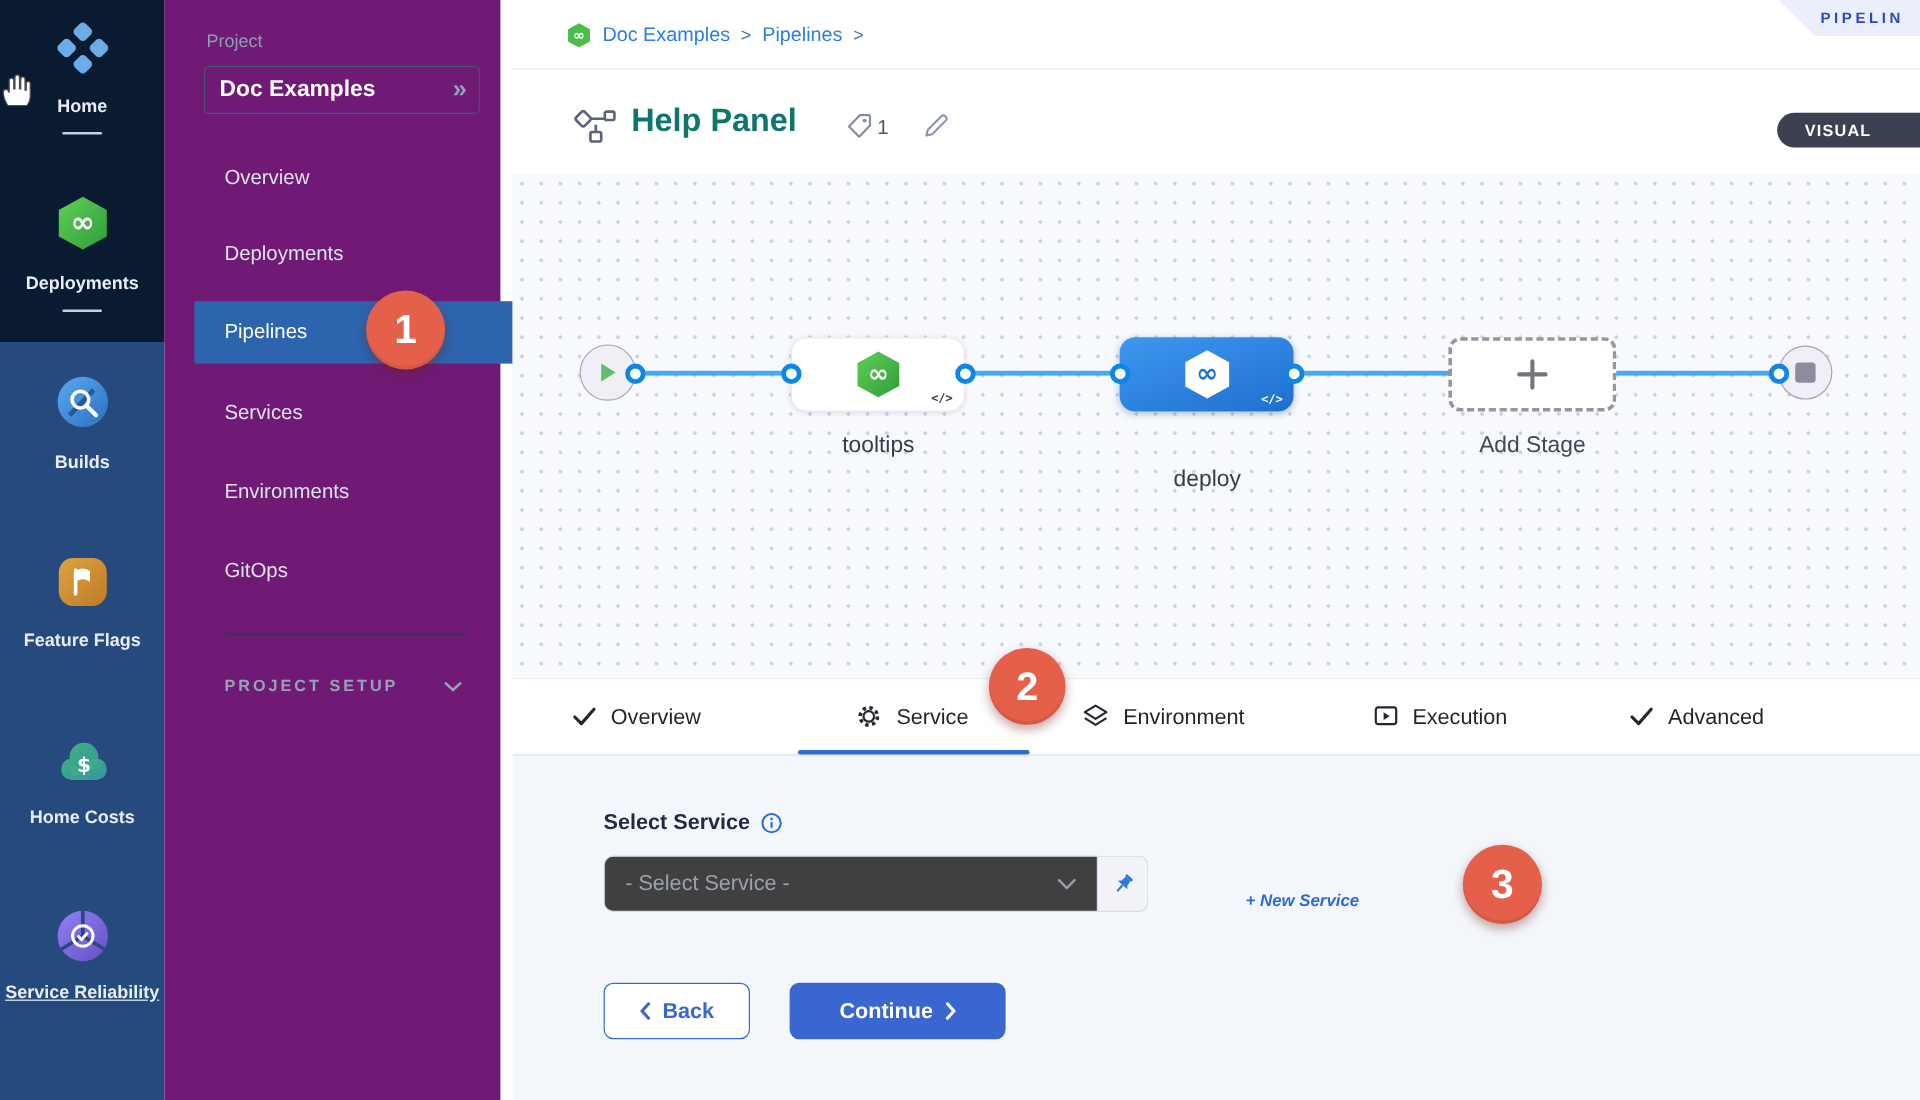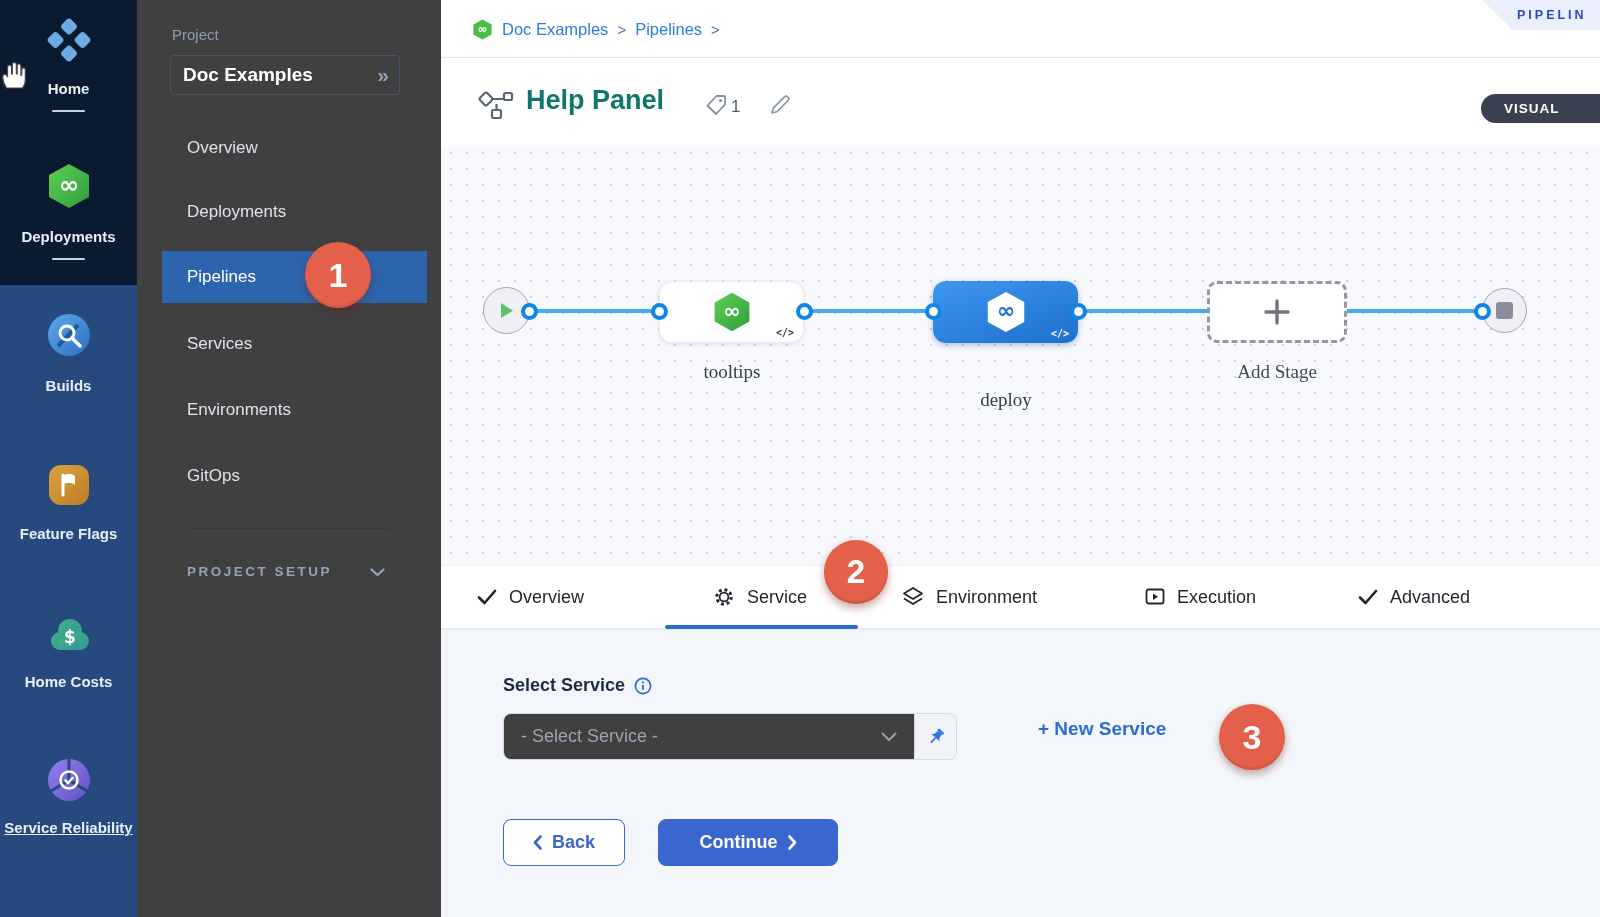--- a/index.html
+++ b/index.html
@@ -7,21 +7,21 @@
   .app { position:relative; width:1600px; height:917px; background:#fff; overflow:hidden; }
 
   
   .rail { position:absolute; left:0; top:0; width:137px; height:100%; background:#26497e; z-index:5; }
   .rail-top-bg { position:absolute; left:0; top:0; width:137px; height:285px; background:#0a1a30; }
   .rail-icon { position:absolute; left:50%; transform:translateX(-50%); }
   .rail-label { position:absolute; left:0; width:137px; text-align:center; color:#e9eef5; font-size:15px; font-weight:700; line-height:24px; }
   .rail-underline { position:absolute; left:52px; width:33px; height:2px; background:#c9d1de; border-radius:1px; }
 
   
-  .psb { position:absolute; left:137px; top:0; width:304px; height:100%; background:#404040; z-index:5; }
+  .psb { position:absolute; left:137px; top:0; width:280px; height:100%; background:#701a75; z-index:5; }
   .psb-label { position:absolute; left:35px; top:26px; color:#8e9cb1; font-size:15px; }
   .psb-box { position:absolute; left:33px; top:55px; width:230px; height:40px; border:1px solid #46566f; border-radius:4px; display:flex; align-items:center; justify-content:space-between; padding:0 12px 0 12px; cursor:pointer; }
   .psb-box .name { color:#fff; font-size:19px; font-weight:600; }
   .psb-box .chev { color:#93a3ba; font-size:21px; font-weight:700; letter-spacing:-2px; }
   .psb-item { position:absolute; left:50px; font-size:17px; color:#dce3ec; cursor:pointer; white-space:nowrap; }
   .psb-active-row { position:absolute; left:25px; width:265px; top:251px; height:52px; background:#2d64ae; }
   .psb-item.active { color:#ffffff; }
   .psb-divider { position:absolute; left:50px; top:528px; width:203px; height:1px; background:#2b3a52; }
   .psb-setup { position:absolute; left:50px; top:564px; font-size:13.5px; font-weight:700; letter-spacing:2.5px; color:#95a3b7; cursor:pointer; }
   .psb-setup-chev { position:absolute; left:233px; top:568px; }
@@ -46,34 +46,34 @@
 
   .canvas { position:absolute; top:145px; left:0; right:0; height:420px; background-color:#f7f9fc; background-image:radial-gradient(#c8d3df 1.3px, transparent 1.4px); background-size:16px 16px; }
   .conn { position:absolute; top:164px; height:3.5px; background:#45aaf2; }
   .port { position:absolute; top:157.5px; width:17px; height:17px; border-radius:50%; background:#fff; border:4.5px solid #0d86e8; z-index:3; }
   .node-circle { position:absolute; border-radius:50%; background:#f1eff6; border:1.5px solid #a9a1bb; display:flex; align-items:center; justify-content:center; z-index:2; }
   .stage-card { position:absolute; top:136px; width:145px; height:62px; border-radius:13px; z-index:2; display:flex; align-items:center; justify-content:center; cursor:pointer; }
   .stage-card.light { background:#fff; border:1px solid #e9ecf2; box-shadow:0 1px 4px rgba(30,40,60,.12); }
   .stage-card.selected { background:linear-gradient(160deg,#3e97ef,#1e70ce); box-shadow:0 2px 6px rgba(30,90,170,.35); }
   .code-badge { position:absolute; right:9px; bottom:4px; font-family:"DejaVu Sans Mono",monospace; font-size:10px; font-weight:700; color:#343a44; }
   .code-badge.white { color:#fff; }
-  .stage-label { position:absolute; top:216px; width:170px; text-align:center; font-size:19px; color:#363c48;font-family:Liberation Serif, serif; }
+  .stage-label { position:absolute; top:216px; width:170px; text-align:center; font-size:19px; color:#363c48; }
   .add-stage { position:absolute; left:780px; top:136px; width:140px; height:62px; border-radius:10px; background:#fff; border:3px dashed #96969e; display:flex; align-items:center; justify-content:center; cursor:pointer; z-index:2; }
 
   .tabbar { position:absolute; top:565px; left:0; right:0; height:64px; background:#fff; border-top:1px solid #eceff3; border-bottom:1px solid #e8ebf0; }
   .tab { position:absolute; top:0; height:100%; display:flex; align-items:center; gap:12px; font-size:18px; color:#1f242c; cursor:pointer; white-space:nowrap; }
   .tab-underline { position:absolute; left:238px; top:59px; width:193px; height:3.5px; background:#2d6cd2; border-radius:2px; }
 
   .panel { position:absolute; top:629px; left:0; right:0; bottom:0; background:#f3f7fb; border-top:1px solid #e3e9f0; }
   .svc-heading { position:absolute; left:76px; top:45px; display:flex; align-items:center; gap:9px; font-size:18px; font-weight:700; color:#1e2b45; }
   .select-row { position:absolute; left:76px; top:83px; display:flex; }
   .select-box { width:412px; height:47px; background:#404040; border:1px solid #d7dbe3; border-radius:8px 0 0 8px; display:flex; align-items:center; justify-content:space-between; padding:4px 17px; cursor:pointer; }
   .select-box .ph { color:#9aa2b1; font-size:18px; }
   .pin-box { width:42px; height:47px; background:#f2f3f9; border:1px solid #d7dbe3; border-left:none; border-radius:0 8px 8px 0; display:flex; align-items:center; justify-content:center; cursor:pointer; }
-  .new-svc { position:absolute; left:611px; top:88px; font-size:19px; font-weight:700; color:#2b6cd4; cursor:pointer; }
+  .new-svc { position:absolute; left:611px; top:112px; font-size:14px; font-weight:700; color:#2b6cd4; cursor:pointer;font-style:italic; }
   .btn { position:absolute; top:189px; height:47px; border-radius:8px; display:flex; align-items:center; justify-content:center; gap:10px; font-size:18px; font-weight:700; cursor:pointer; }
   .btn-back { left:76px; width:122px; background:#fff; border:1.5px solid #3a67cf; color:#3a67cf; }
   .btn-continue { left:231px; width:180px; background:#3a67cf; border:1.5px solid #3a67cf; color:#fff; }
 
   .callout { position:absolute; border-radius:50%; background:#e5604b; color:#fff; font-weight:700; display:flex; align-items:center; justify-content:center; box-shadow:0 4px 9px rgba(110,30,18,.40), inset 0 -3px 0 rgba(0,0,0,.07); z-index:40; }
   .cursor { position:absolute; left:1px; top:57px; z-index:60; }
 </style>
 </head>
 <body>
 

